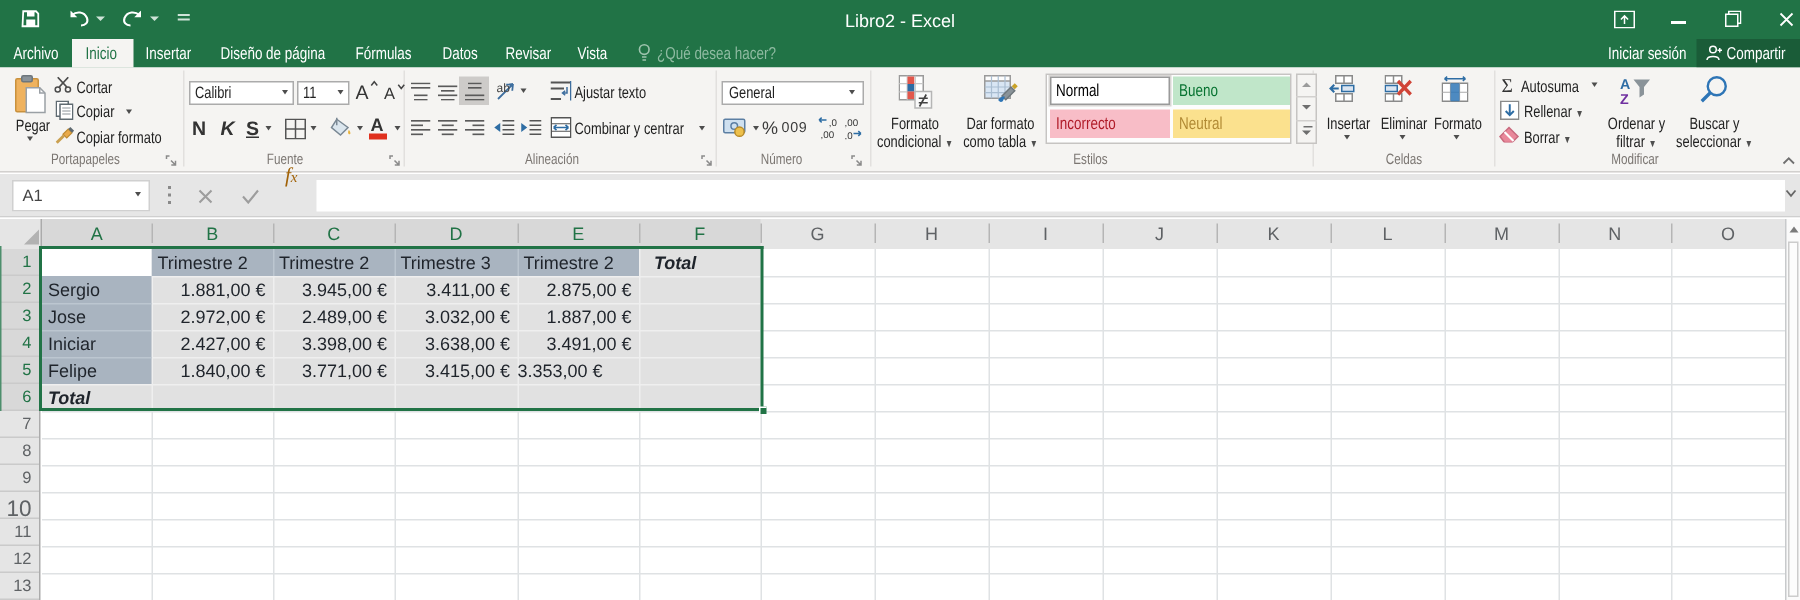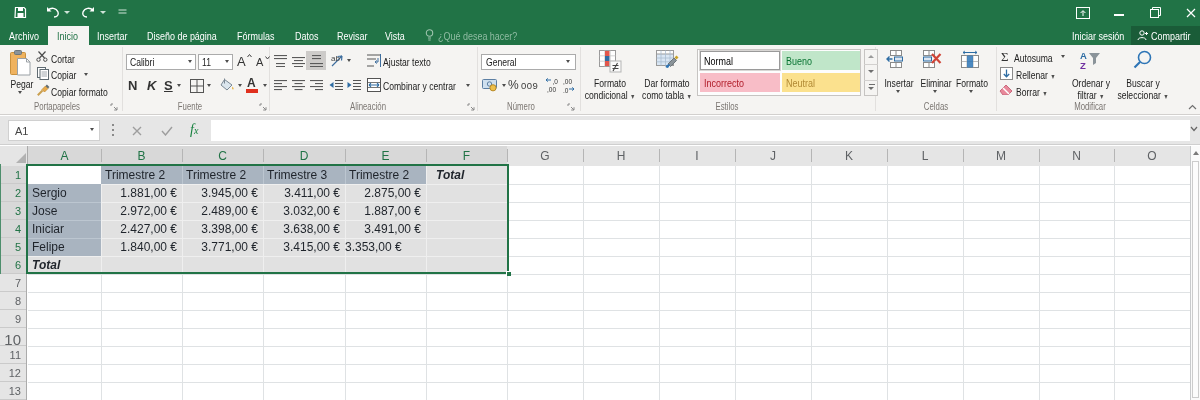--- a/index.html
+++ b/index.html
@@ -28,20 +28,21 @@
     </svg>
 <div class="ab" style="left:64px;top:11px;border-left:3px solid transparent;border-right:3px solid transparent;border-top:3.5px solid #cfe3d8;width:0"></div>
 <svg class="ab" style="left:81px;top:7px" width="14" height="11" viewBox="0 0 14 11">
       <path d="M12 3 C9 0.5 4 0.5 2 5 C1 8 3 10 6 10" fill="none" stroke="#fff" stroke-width="1.4"></path>
       <path d="M13 0 v4.5 h-4.5 z" fill="#fff"></path>
     </svg>
 <div class="ab" style="left:100px;top:11px;border-left:3px solid transparent;border-right:3px solid transparent;border-top:3.5px solid #cfe3d8;width:0"></div>
 <svg class="ab" style="left:118px;top:9px" width="9" height="8" viewBox="0 0 9 8">
       <path d="M0.5 1 h8 M0.5 4 h8" stroke="#cfe3d8" stroke-width="1.2"></path>
     </svg>
+<div class="ab" style="left:0;top:7px;width:1200px;text-align:center;font-size:12px;color:#fff">Libro2 - Excel</div>
 <svg class="ab" style="left:1076px;top:7px" width="14" height="12" viewBox="0 0 14 12">
       <rect x="0.5" y="0.5" width="13" height="11" fill="none" stroke="#fff"></rect>
       <path d="M7 9 v-5 M4.6 6 L7 3.6 L9.4 6" fill="none" stroke="#fff"></path>
     </svg>
 <div class="ab" style="left:1114px;top:14px;width:10px;height:1.5px;background:#fff"></div>
 <svg class="ab" style="left:1150px;top:7px" width="11" height="11" viewBox="0 0 11 11">
       <rect x="0.5" y="2.5" width="8" height="8" fill="none" stroke="#fff"></rect>
       <path d="M2.5 2.5 v-2 h8 v8 h-2" fill="none" stroke="#fff"></path>
     </svg>
 <svg class="ab" style="left:1186px;top:8px" width="10" height="10" viewBox="0 0 10 10">
@@ -334,21 +335,21 @@
 <div class="ab" style="left:8px;top:120px;width:92px;height:21px;background:#fff;border:1px solid #d0d0d0"></div>
 <div class="ab" style="left:15px;top:125px;font-size:11px;color:#444">A1</div>
 <div class="ab car" style="left:90px;top:128px"></div>
 <div class="ab" style="left:112px;top:124px;width:2px;height:2px;background:#8a8a8a;box-shadow:0 5px 0 #8a8a8a,0 10px 0 #8a8a8a"></div>
 <svg class="ab" style="left:132px;top:126px" width="10" height="10" viewBox="0 0 10 10">
       <path d="M1 1 L9 9 M9 1 L1 9" stroke="#9d9d9d" stroke-width="1.4"></path>
     </svg>
 <svg class="ab" style="left:161px;top:126px" width="12" height="10" viewBox="0 0 12 10">
       <path d="M1 5 L4.5 9 L11 1" fill="none" stroke="#9d9d9d" stroke-width="1.4"></path>
     </svg>
-<div class="ab" style="left:190px;top:122px;font-size:14px;font-style:italic;color:#15803d;font-family:'Liberation Serif',serif">f<span style="font-size:10px">x</span></div>
+<div class="ab" style="left:190px;top:110px;font-size:14px;font-style:italic;color:#a16207;font-family:'Liberation Serif',serif">f<span style="font-size:10px">x</span></div>
 <div class="ab" style="left:211px;top:120px;width:979px;height:21px;background:#fff"></div>
 <svg class="ab" style="left:1190px;top:126px" width="8" height="6" viewBox="0 0 8 6">
       <path d="M1 1 L4 4.5 L7 1" fill="none" stroke="#666" stroke-width="1.2"></path>
     </svg>
 <div class="ab" style="left:0;top:144px;width:1200px;height:1px;background:#cfcfcf"></div>
 <div class="ab" style="left:0;top:145px;width:1200px;height:255px;background:#fff"></div>
 <div class="ab" style="left:0;top:146px;width:1190px;height:20px;background:#e5e5e5"></div>
 <div class="ab" style="left:28px;top:146px;width:479px;height:18px;background:#d8d8d8"></div>
 <div class="ab" style="left:28px;top:164px;width:479px;height:2px;background:#217346"></div>
 <div class="ab" style="left:16px;top:153px;width:0;height:0;border-left:10px solid transparent;border-bottom:10px solid #b2b2b2"></div>

